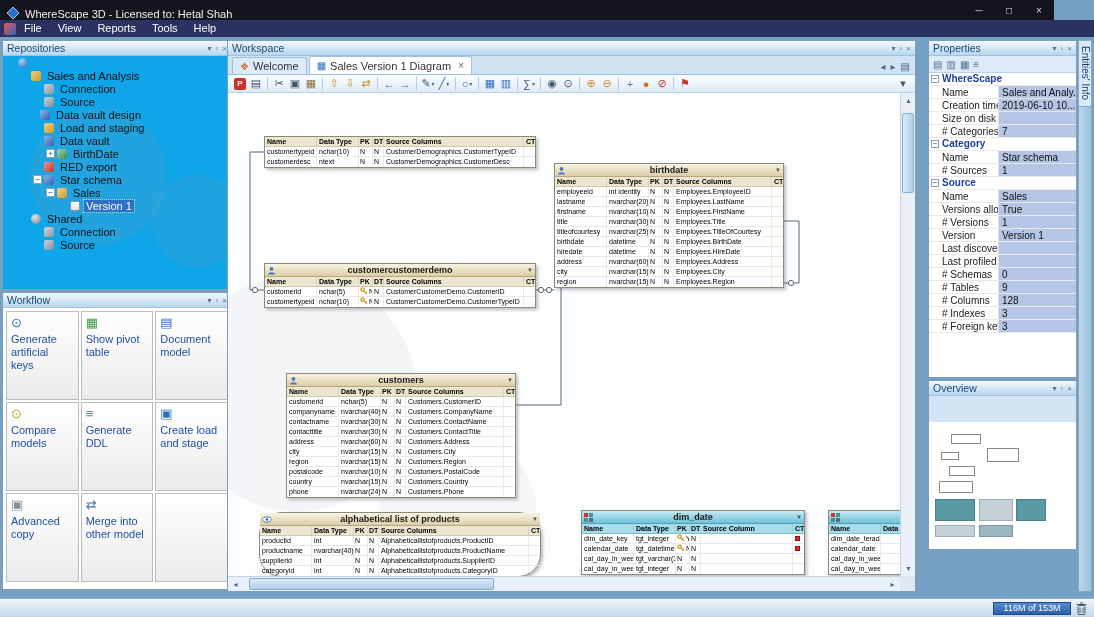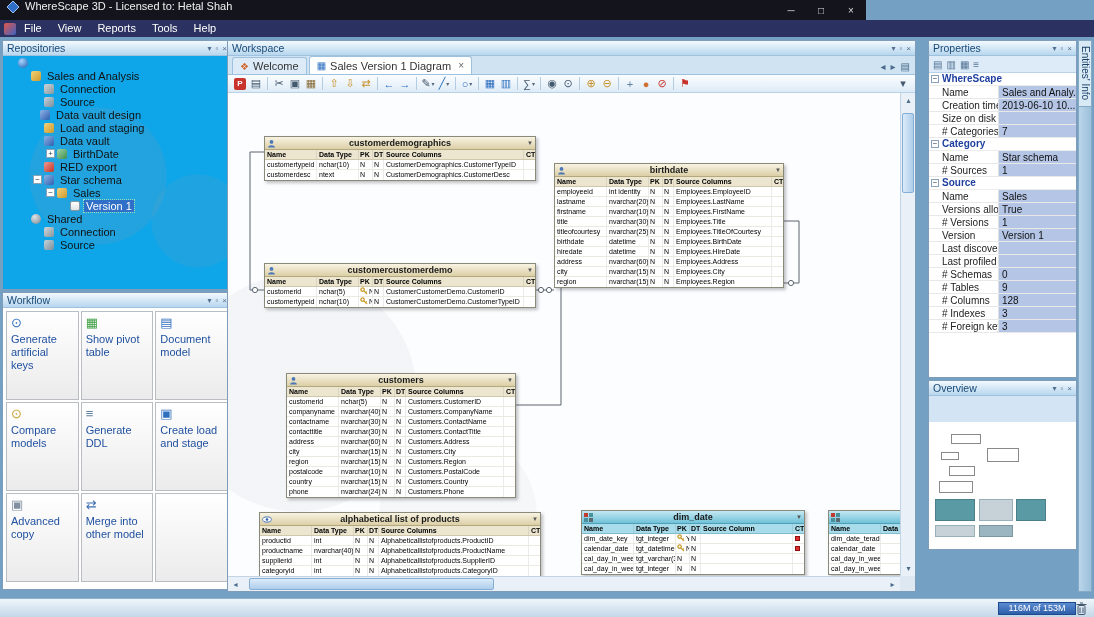--- a/index.html
+++ b/index.html
@@ -1,21 +1,21 @@
 <!DOCTYPE html>
 <html><head>
 <meta charset="utf-8">
 <style>
   html,body{margin:0;padding:0;width:1094px;height:617px;overflow:hidden;
     font-family:"Liberation Sans",sans-serif;background:#74a0c4;-webkit-font-smoothing:antialiased;}
   *{box-sizing:border-box;}
 
   
-  .titlebar{position:absolute;left:0;top:0;width:866px;height:20px;background:#14141d;
-    display:flex;align-items:flex-start;color:#f0f0f0;font-size:11px;}
+  .titlebar{position:absolute;left:0;top:0;width:1054px;height:20px;background:#14141d;
+    display:flex;align-items:flex-end;color:#f0f0f0;font-size:11px;}
   .app-icon{width:14px;height:14px;margin:0 5px 0 6px;display:inline-flex;}
   .title-text{flex:0 1 auto;white-space:nowrap;}
   .win-btns{margin-left:auto;display:flex;height:100%;}
   .win-btn{width:30px;height:100%;display:flex;align-items:center;justify-content:center;
     color:#ddd;font-size:10px;cursor:default;}
 
   
   .menubar{position:absolute;left:0;top:20px;width:1094px;height:17px;background:#2b3160;
     display:flex;align-items:center;color:#fff;font-size:11px;}
   .menu-item{padding:0 8px;height:17px;line-height:17px;}
@@ -136,21 +136,21 @@
   .entities-strip{position:absolute;left:1078px;top:3px;width:14px;height:552px;
     background:linear-gradient(90deg,#bad6ea,#9cc0dc);border:1px solid #86a9c6;}
   .entities-tab{writing-mode:vertical-rl;font-size:10px;color:#1d3f66;background:#d9eaf7;
     border-bottom:1px solid #86a9c6;padding:5px 0 6px 0;text-align:center;width:12px;}
 
   
   .statusbar{position:absolute;left:0;top:598px;width:1094px;height:19px;
     background:linear-gradient(#eff6fb,#c3d7e9);border-top:1px solid #8fb0cc;
     display:flex;align-items:center;font-size:9px;}
   .mem-box{margin-left:auto;width:78px;height:13px;background:linear-gradient(#5b8bd0,#2d5ea8);
-    border:1px solid #1d4a8f;color:#fff;display:flex;align-items:center;justify-content:center;}
+    border:1px solid #1d4a8f;color:#fff;display:flex;align-items:center;justify-content:center;margin-right:5px;}
   .trash{width:12px;height:13px;margin-right:6px;display:flex;align-items:center;}
 </style>
 </head>
 <body>
 
 <div class="titlebar">
   <span class="app-icon">
     <svg width="14" height="14" viewBox="0 0 14 14">
         <polygon points="7,1 13,7 7,13 1,7" fill="#2f6fc7" stroke="#9cc4ee" stroke-width="1"></polygon>
       </svg>
@@ -382,28 +382,20 @@
             <polyline points="36,59 22,59 22,197 36,197" fill="none" stroke="#5a6570" stroke-width="1"></polyline>
             <circle cx="27" cy="197" r="2.6" fill="#fff" stroke="#5a6570"></circle>
             <polyline points="308,197 326,197" fill="none" stroke="#5a6570" stroke-width="1"></polyline>
             <circle cx="313" cy="197" r="2.6" fill="#fff" stroke="#5a6570"></circle>
             <circle cx="321" cy="197" r="2.6" fill="#fff" stroke="#5a6570"></circle>
             <polyline points="288,312 333,312 333,193" fill="none" stroke="#5a6570" stroke-width="1"></polyline>
             <polyline points="556,128 571,128 571,190 556,190" fill="none" stroke="#5a6570" stroke-width="1"></polyline>
             <circle cx="563" cy="190" r="2.6" fill="#fff" stroke="#5a6570"></circle>
           </svg>
           <div class="card beige" style="left: 36px; top: 43px; width: 272px;">
-            <div class="card-title">
-              <span class="card-title-icon"><svg width="9" height="9" viewBox="0 0 10 10">
-                  <circle cx="5" cy="3.2" r="2.1" fill="#4a78b8"></circle>
-                  <path d="M1.2 9.5 C1.2 6.2 8.8 6.2 8.8 9.5 Z" fill="#4a78b8"></path>
-                </svg></span>
-              <span class="card-title-text">customerdemographics</span>
-              <span class="card-sort">▼</span>
-            </div>
             <div class="card-row card-head">
               <span class="cell c0">Name</span>
               <span class="cell c1">Data Type</span>
               <span class="cell c2">PK</span>
               <span class="cell c3">DT</span>
               <span class="cell c4">Source Columns</span>
               <span class="cell c5">CT</span>
             </div>
             <div class="card-row">
               <span class="cell c0">customertypeid</span>
@@ -651,21 +643,21 @@
             </div>
             <div class="card-row">
               <span class="cell c0">phone</span>
               <span class="cell c1">nvarchar(24)</span>
               <span class="cell c2">N</span>
               <span class="cell c3">N</span>
               <span class="cell c4">Customers.Phone</span>
               <span class="cell c5"></span>
             </div>
           </div>
-          <div class="card beige" style="left: 31px; top: 419px; width: 282px;">
+          <div class="card beige" style="left: 31px; top: 419px; width: 282px; border-radius: 23px;">
             <div class="card-title">
               <span class="card-title-icon"><svg width="10" height="9" viewBox="0 0 10 9">
                   <ellipse cx="5" cy="4.5" rx="4.4" ry="2.6" fill="#fff" stroke="#4a78b8"></ellipse>
                   <circle cx="5" cy="4.5" r="1.3" fill="#2d5fae"></circle>
                 </svg></span>
               <span class="card-title-text">alphabetical list of products</span>
               <span class="card-sort">▼</span>
             </div>
             <div class="card-row card-head">
               <span class="cell c0">Name</span>

